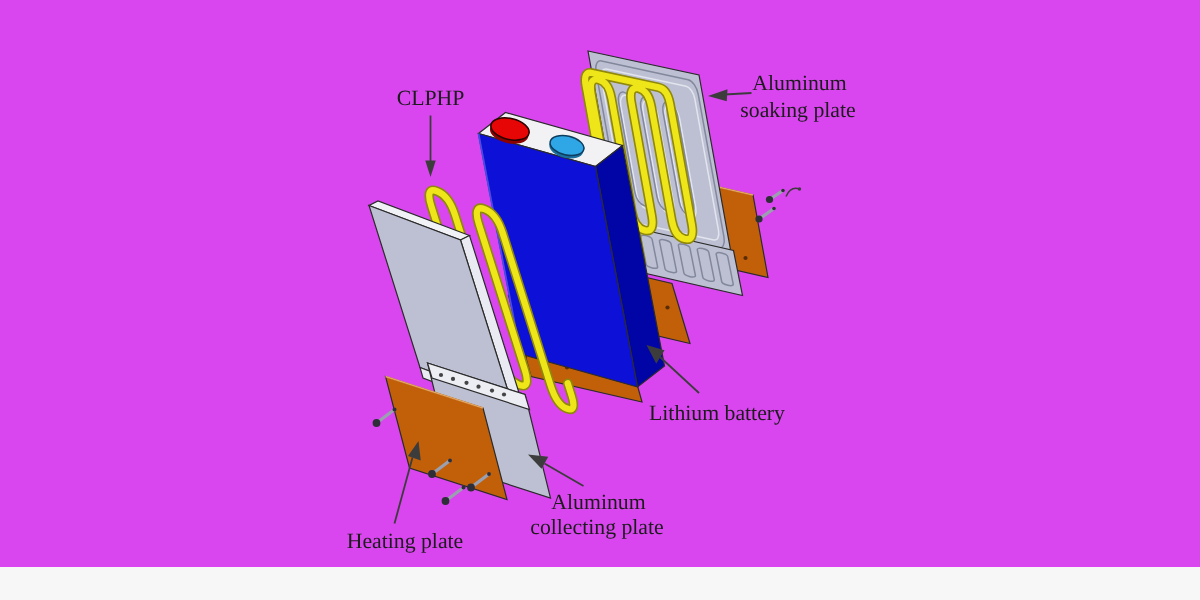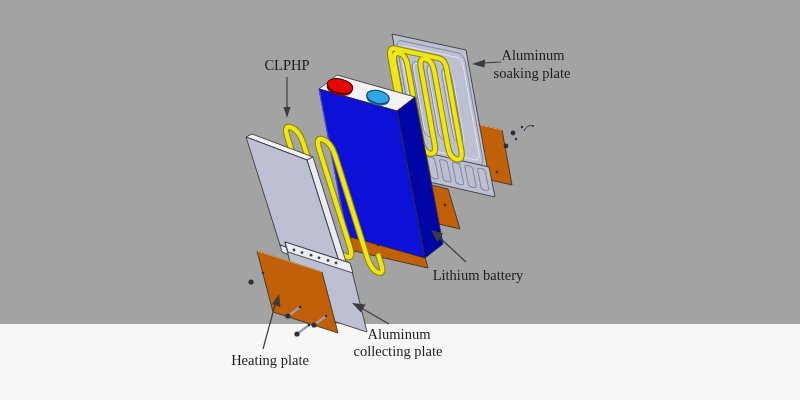--- a/index.html
+++ b/index.html
@@ -1,17 +1,17 @@
 <!DOCTYPE html>
 <html><head>
 <meta charset="utf-8">
 <style>
   html,body{margin:0;padding:0;}
   body{width:800px;height:400px;overflow:hidden;background:#f7f7f7;}
-  .stage{position:relative;width:800px;height:324px;background:#a3a3a3;}
+  .stage{position:relative;width:800px;height:378px;background:#d946ef;}
   svg{display:block;}
   .lbl{font-family:"Liberation Serif","DejaVu Serif",serif;font-size:14.5px;fill:#1c1c1c;}
   .plate-edge{stroke:#2b2b2b;stroke-width:0.8;}
   .groove{fill:none;stroke:#83879c;stroke-width:1;vector-effect:non-scaling-stroke;}
   .groove-light{fill:none;stroke:#e2e4ee;stroke-width:1;vector-effect:non-scaling-stroke;}
   .tube-outline{fill:none;stroke:#8f880a;stroke-width:6.4;stroke-linecap:round;stroke-linejoin:round;vector-effect:non-scaling-stroke;}
   .tube-core{fill:none;stroke-width:4.2;stroke-linecap:round;stroke-linejoin:round;vector-effect:non-scaling-stroke;}
   .callout{stroke:#3c3c3c;stroke-width:1.2;fill:none;}
   .callout-head{fill:#3c3c3c;stroke:none;}
   .screw-shaft{stroke:#9aa0b0;stroke-width:2.2;stroke-linecap:round;}

